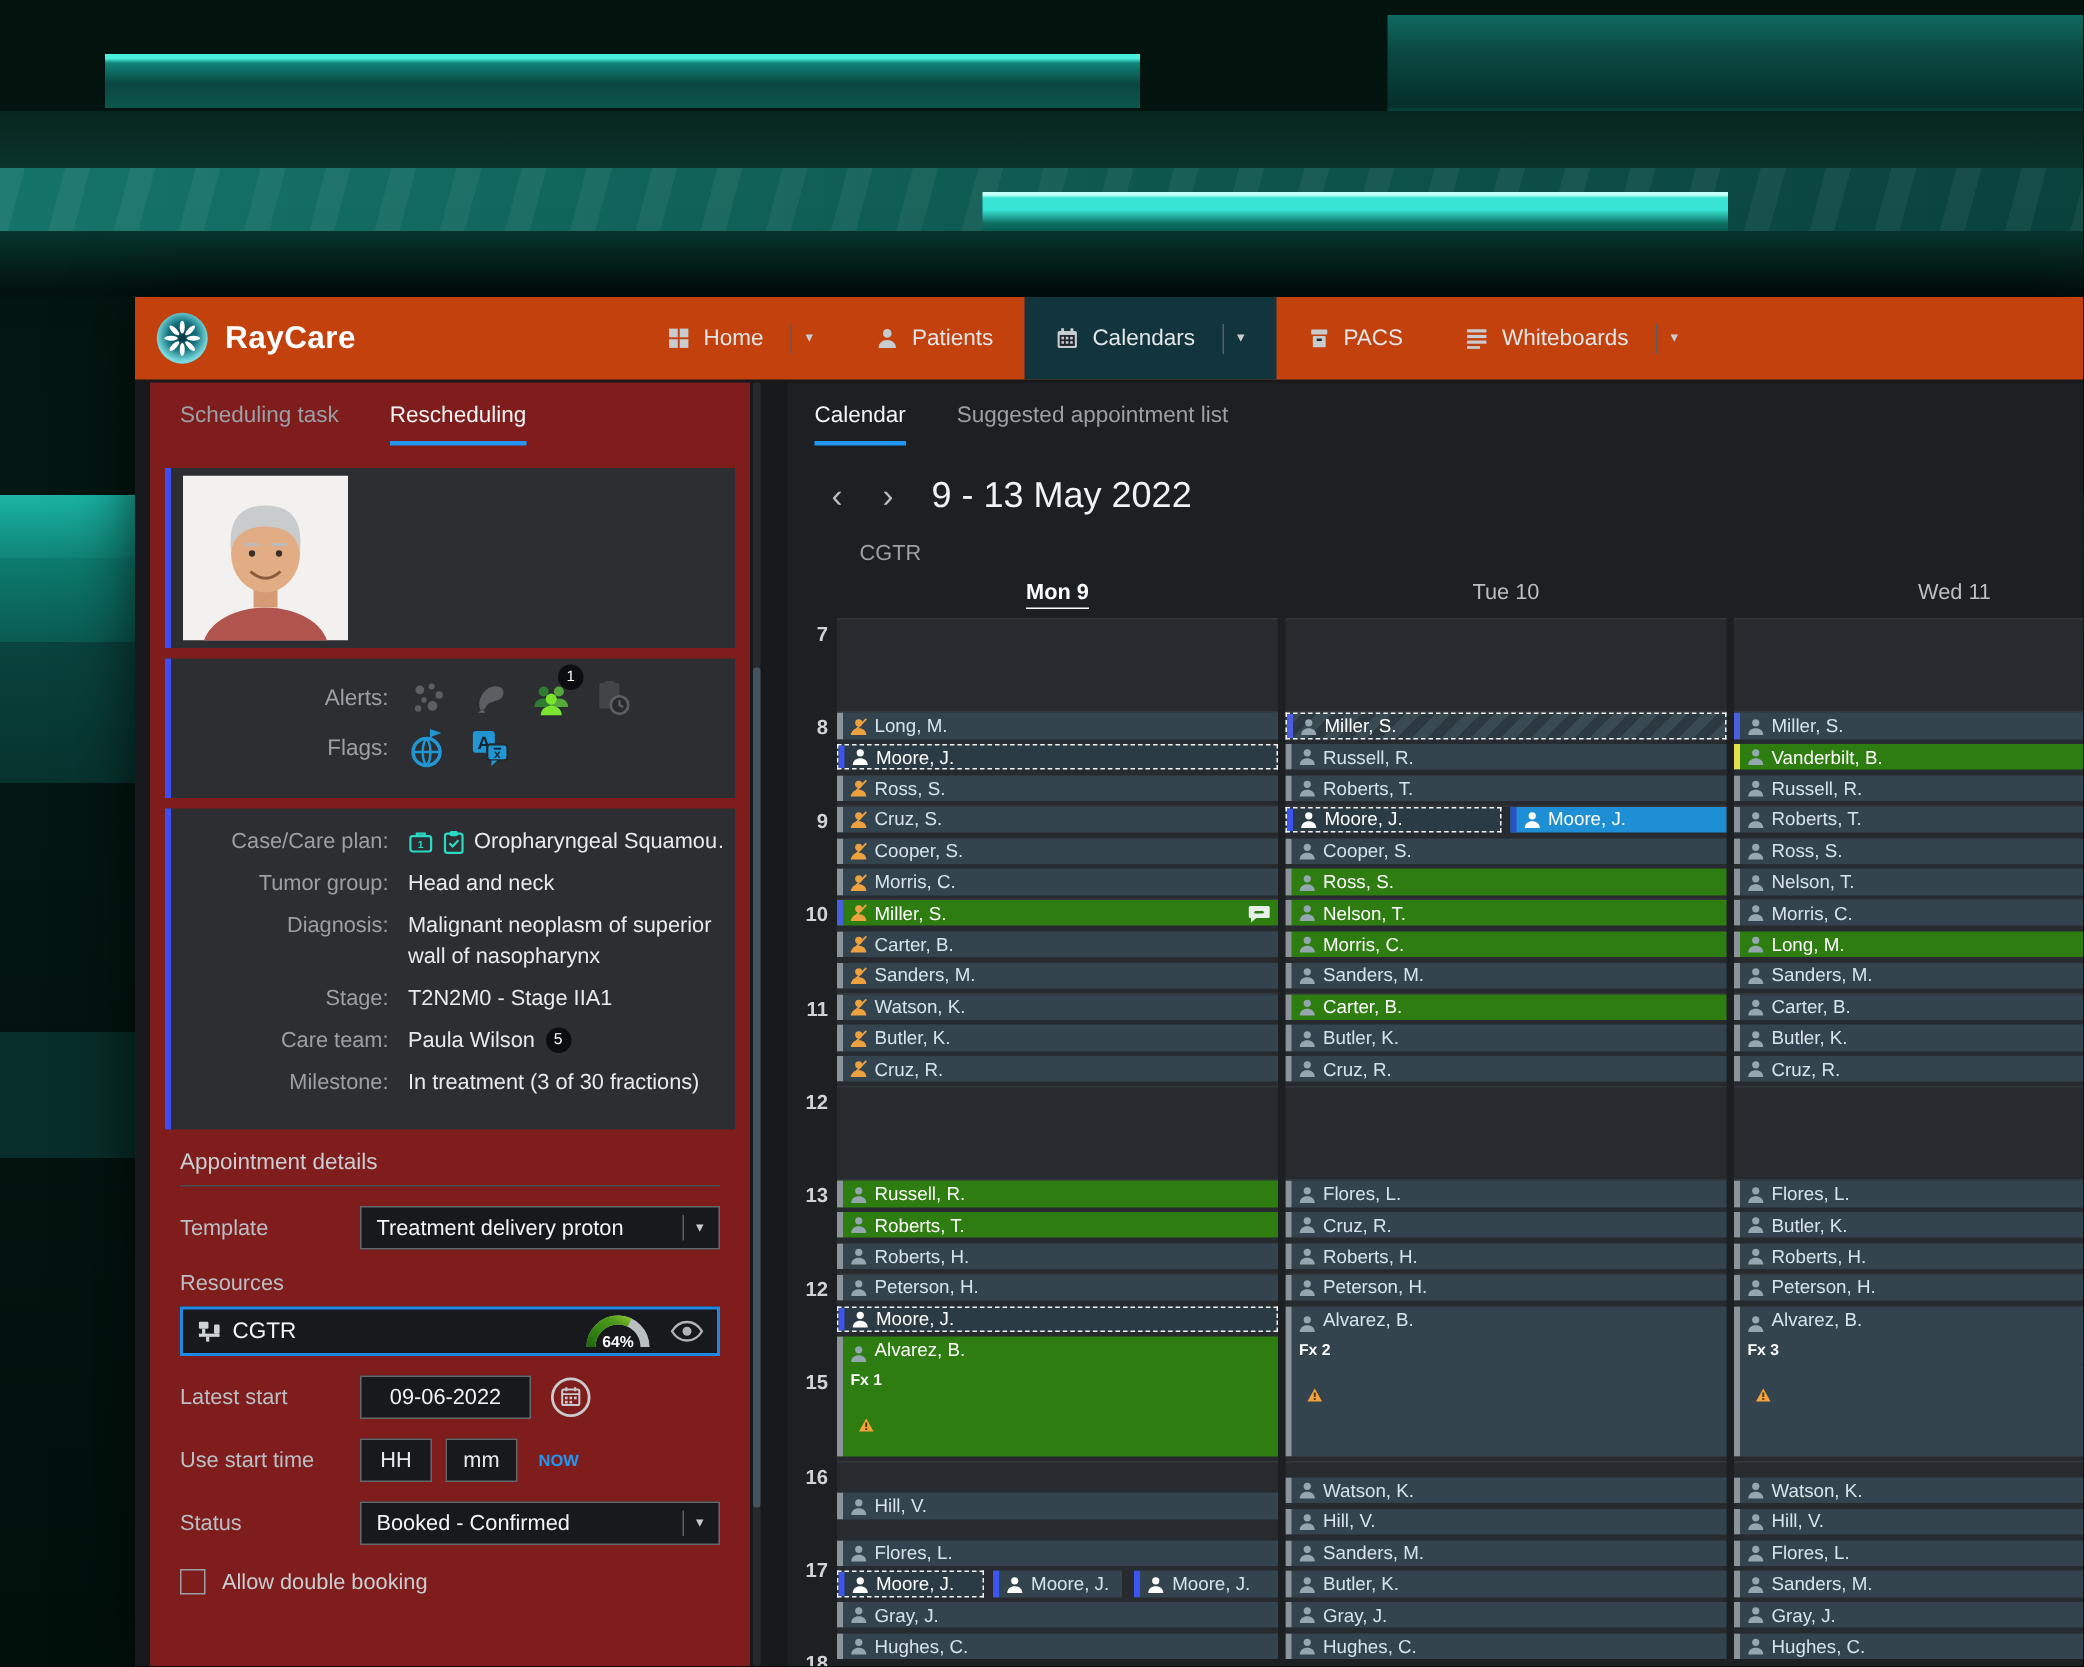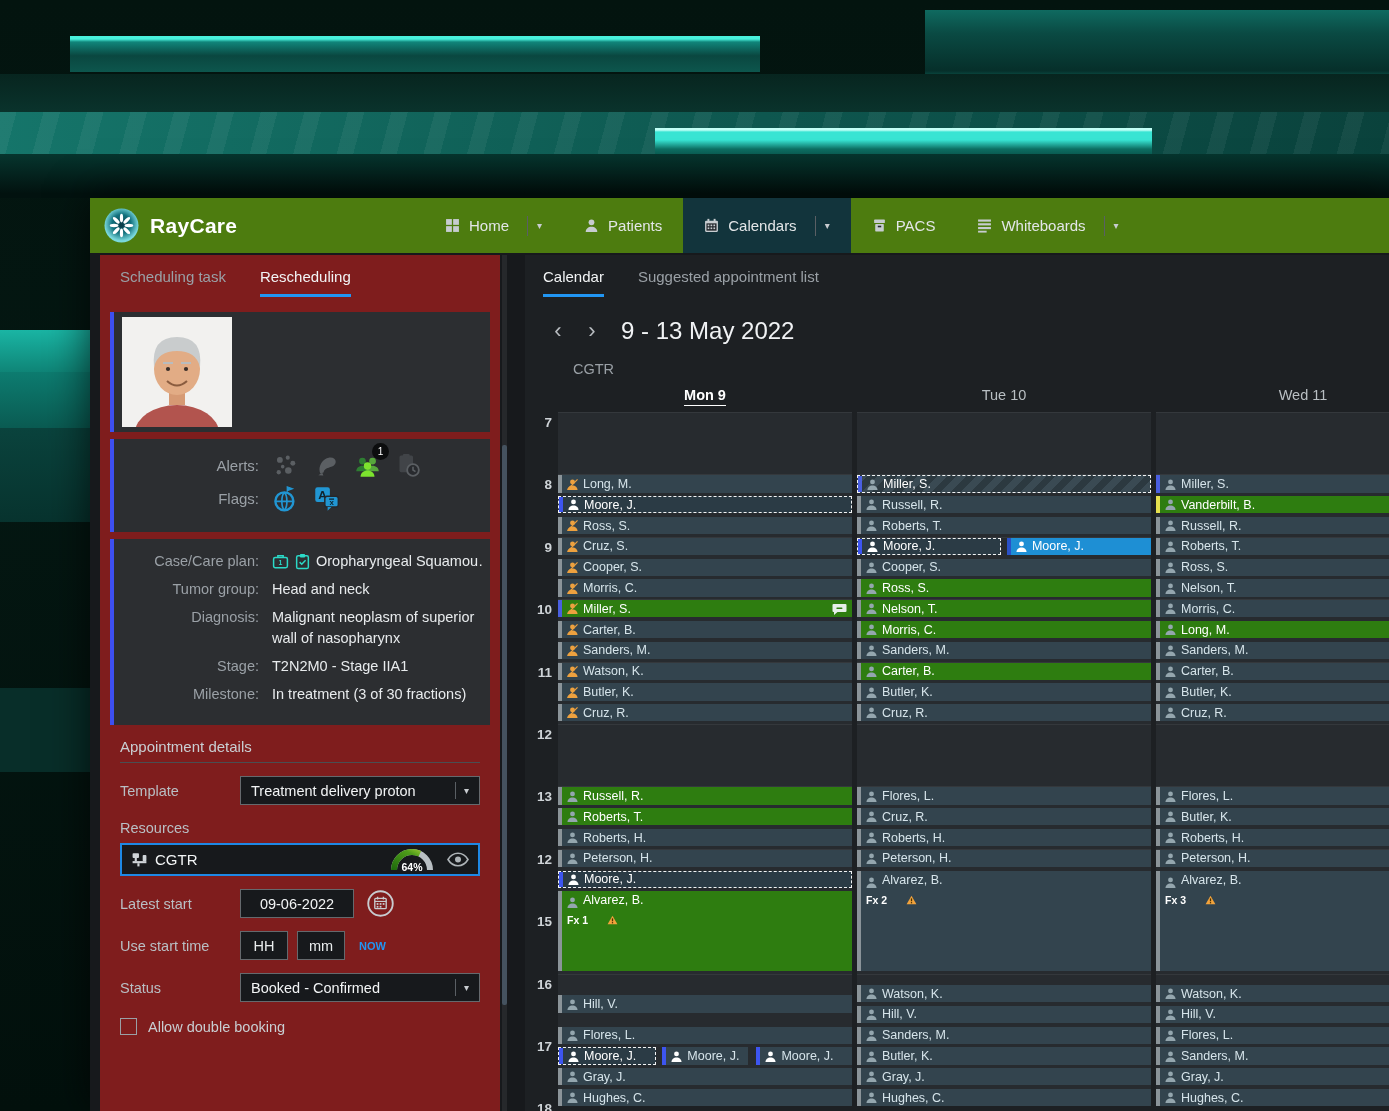--- a/index.html
+++ b/index.html
@@ -15,21 +15,21 @@
         background:repeating-linear-gradient(105deg,rgba(255,255,255,.05) 0 16px,rgba(0,0,0,0) 16px 42px),
                    linear-gradient(90deg,#15756a,#0e574f 55%,#0a423c);}
   .bg-e{left:655px;top:128px;width:497px;height:44px;background:linear-gradient(180deg,#c2fff6 0 2px,#38e4d3 4px 12px,#0d6e62 48%,#07423b 78%,#2fc0af 100%);}
   .bg-f{left:0;top:154px;width:100%;height:44px;background:linear-gradient(180deg,#06352e,#02120f 90%);}
   .bg-l1{left:0;top:330px;width:100%;height:42px;background:linear-gradient(180deg,#1ab5a4,#0f8577);}
   .bg-l2{left:0;top:372px;width:100%;height:56px;background:linear-gradient(180deg,#0d7c70,#0a5b52);}
   .bg-l3{left:0;top:428px;width:100%;height:94px;background:linear-gradient(180deg,#0a433d,#07332e);}
   .bg-l4{left:0;top:688px;width:100%;height:84px;background:#082e29;}
   
   .app{position:absolute;left:90px;top:198px;right:0;bottom:0;background:#17191c;box-shadow:0 0 40px rgba(0,0,0,.7);}
-  .nav{position:absolute;left:0;top:0;right:0;height:55px;background:#4d7c0f;display:flex;align-items:center;}
+  .nav{position:absolute;left:0;top:0;right:0;height:55px;background:#c2410c;display:flex;align-items:center;}
   .brand{display:flex;align-items:center;gap:11px;padding-left:14px;width:262px;}
   .brandname{color:#fff;font-size:21px;font-weight:bold;letter-spacing:.3px;}
   .navitems{display:flex;height:100%;margin-left:58px;}
   .navitem{display:flex;align-items:center;gap:9px;padding:0 21px;color:#e3e6e8;font-size:15px;cursor:default;}
   .navitem.active{background:#12343c;}
   .nicon{display:flex;width:15px;height:15px;color:#c7ccd0;}
   .nicon svg{width:100%;height:100%;}
   .navdiv{width:1px;height:20px;background:#5a5f64;margin-left:9px;}
   .caret{font-size:10px;color:#c8ccd0;}
   
@@ -110,21 +110,21 @@
   .pic-gray{color:#94a6ae;}.pic-orange{color:#eda13f;}.pic-white{color:#fff;}
   .nm{font-size:12.5px;color:#d6e4ea;white-space:nowrap;}
   .ev.green{background:#2e7d10;}.ev.green .nm{color:#fff;}
   .ev.blue{background:#1e8fd4;}.ev.blue .nm{color:#fff;}
   .ev.sel{background:#2b3b45;border:1.5px dashed #f2f4f5;}
   .ev.sel .nm{color:#fff;}
   .ev.hatch{background:repeating-linear-gradient(135deg,#3a4a53 0 7px,#2c3940 7px 14px);}
   .ev.tall{align-items:flex-start;padding-top:2px;}
   .ev.tall .bar{position:absolute;left:0;top:0;bottom:0;}
   .ev.tall .picon{margin-left:8px;margin-top:3px;}
-  .note{position:absolute;left:9px;top:23px;display:flex;align-items:center;gap:19px;color:#fff;font-size:10.5px;font-weight:bold;}
+  .note{position:absolute;left:9px;top:23px;display:flex;align-items:center;gap:19px;color:#fff;font-size:10.5px;font-weight:bold;flex-direction:column;}
   .note svg{width:11px;height:10px;}
   .chat{position:absolute;right:5px;top:3px;width:15px;height:13px;display:flex;}
 </style>
 </head>
 <body>
 
 <div class="stage">
 
   <div>
     <div class="bgbar bg-a"></div>
@@ -391,20 +391,24 @@
             </div>
             <div class="crow">
               <span class="clabel">Diagnosis:</span>
               <span class="cval">Malignant neoplasm of superior wall of nasopharynx</span>
             </div>
             <div class="crow">
               <span class="clabel">Stage:</span>
               <span class="cval">T2N2M0 - Stage IIA1</span>
             </div>
             <div class="crow">
+              <span class="clabel">Care team:</span>
+              <span class="cval">Paula Wilson<span class="badge5">5</span></span>
+            </div>
+            <div class="crow">
               <span class="clabel">Milestone:</span>
               <span class="cval">In treatment (3 of 30 fractions)</span>
             </div>
           </div>
 
         <div class="adet">
           <div class="sect">Appointment details</div>
           <div class="frow">
             <span class="flabel">Template</span>
             <div class="select">

